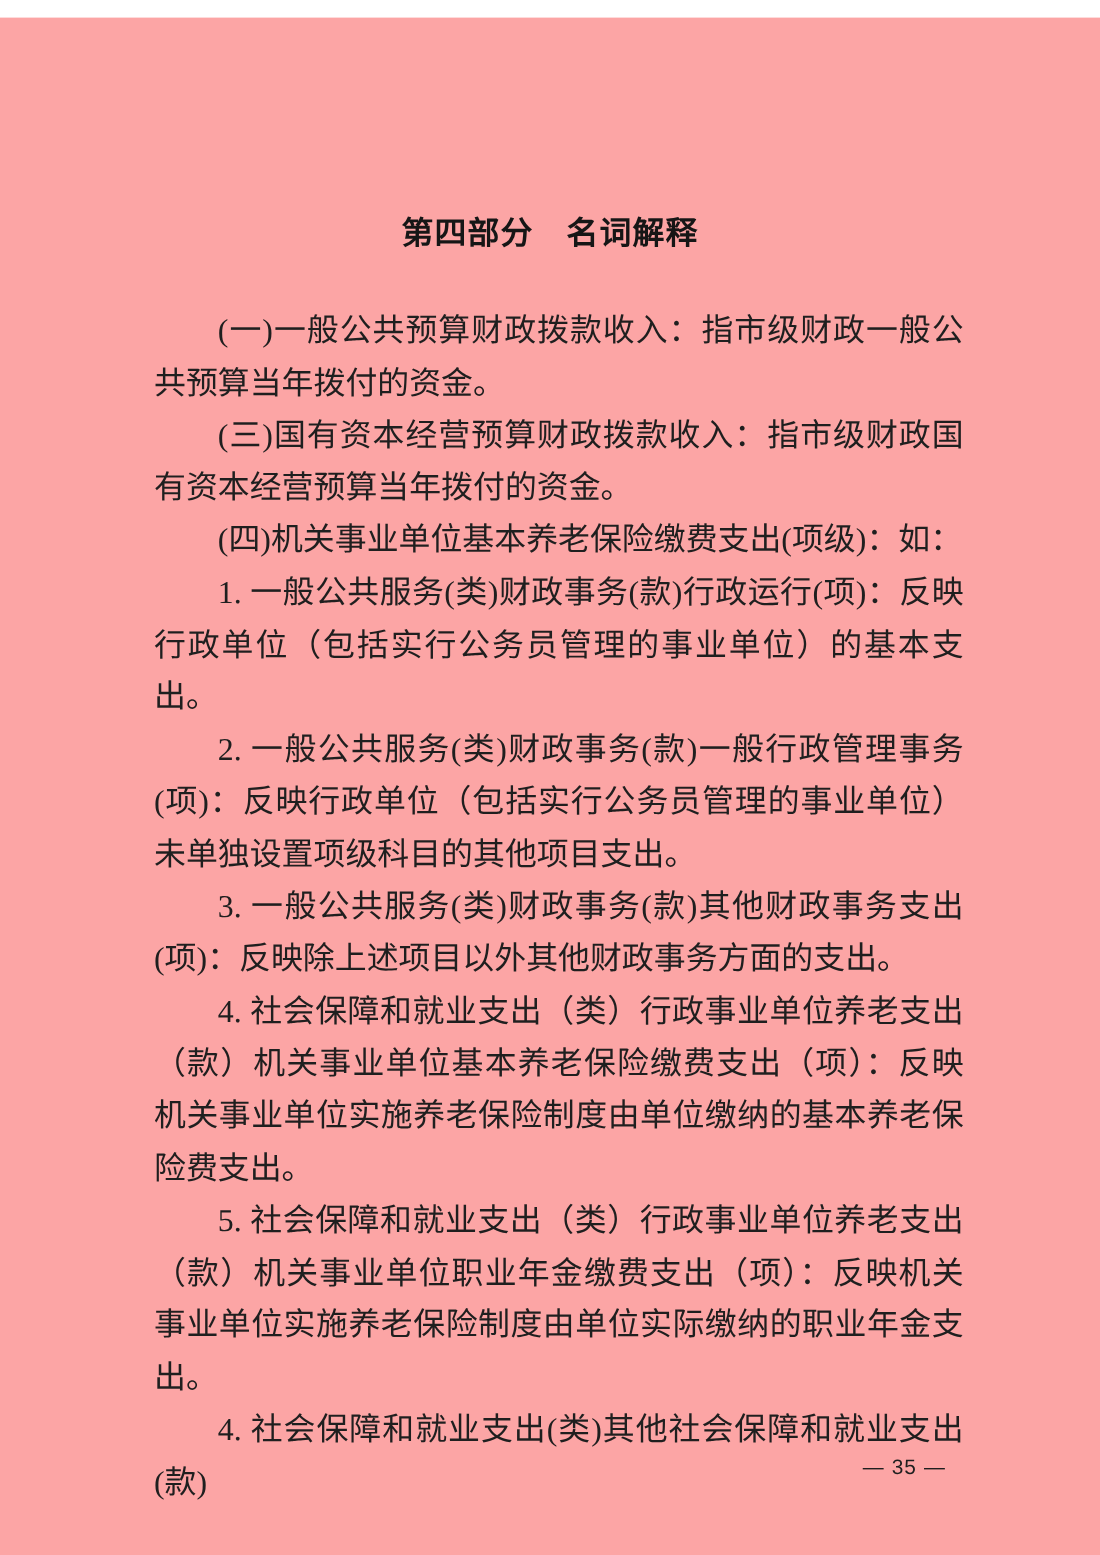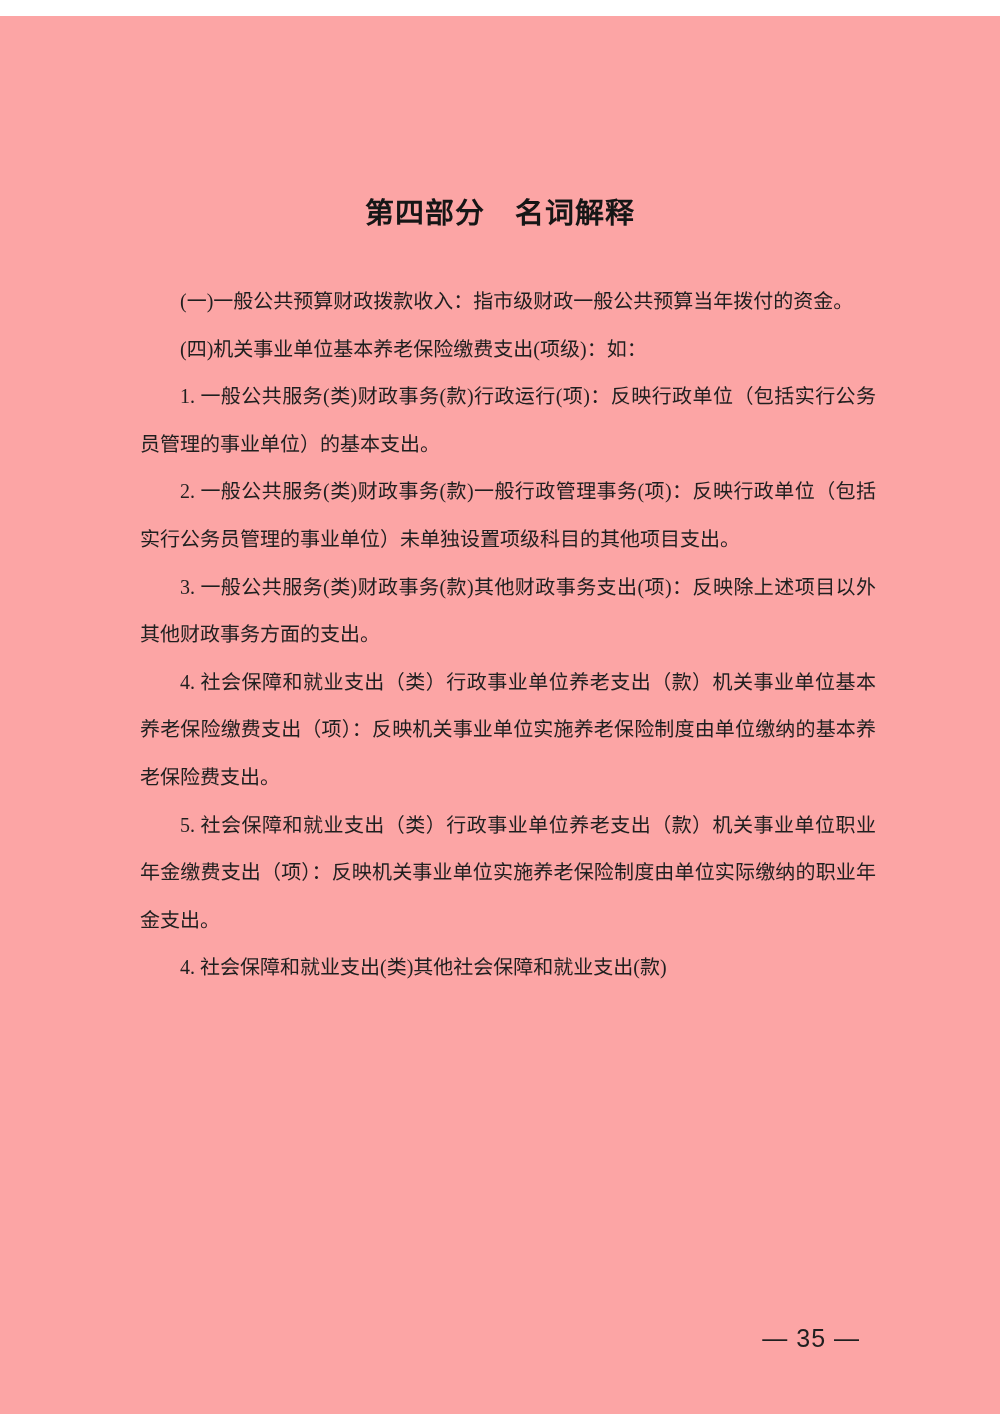--- a/index.html
+++ b/index.html
@@ -25,49 +25,50 @@
     line-height: 32px;
     letter-spacing: 1px;
     color: #161616;
   }
   .doc-body {
     position: absolute;
     top: 262px;
     left: 140px;
     width: 736px;
     font-family: "Liberation Serif", serif;
-    font-size: 20px;
+    font-size: 29px;
     line-height: 47.6px;
     text-align: justify;
     text-justify: inter-character;
     color: #1f1f1f;
   }
   .doc-body p {
     text-indent: 2em;
     margin: 0;
   }
   .page-number {
     position: absolute;
     top: 1308px;
     right: 140px;
     font-family: "Liberation Sans", sans-serif;
-    font-size: 25px;
+    font-size: 19px;
     letter-spacing: 1px;
     color: #1f1f1f;
   }
 </style>
 </head>
 <body>
 
 <div class="page">
 
   <h1 class="doc-title">第四部分　名词解释</h1>
 
   <div class="doc-body">
     <p>(一)一般公共预算财政拨款收入：指市级财政一般公共预算当年拨付的资金。</p>
+    <p>(三)国有资本经营预算财政拨款收入：指市级财政国有资本经营预算当年拨付的资金。</p>
     <p>(四)机关事业单位基本养老保险缴费支出(项级)：如：</p>
     <p>1. 一般公共服务(类)财政事务(款)行政运行(项)：反映行政单位（包括实行公务员管理的事业单位）的基本支出。</p>
     <p>2. 一般公共服务(类)财政事务(款)一般行政管理事务(项)：反映行政单位（包括实行公务员管理的事业单位）未单独设置项级科目的其他项目支出。</p>
     <p>3. 一般公共服务(类)财政事务(款)其他财政事务支出(项)：反映除上述项目以外其他财政事务方面的支出。</p>
     <p>4. 社会保障和就业支出（类）行政事业单位养老支出（款）机关事业单位基本养老保险缴费支出（项）：反映机关事业单位实施养老保险制度由单位缴纳的基本养老保险费支出。</p>
     <p>5. 社会保障和就业支出（类）行政事业单位养老支出（款）机关事业单位职业年金缴费支出（项）：反映机关事业单位实施养老保险制度由单位实际缴纳的职业年金支出。</p>
     <p>4. 社会保障和就业支出(类)其他社会保障和就业支出(款)</p>
   </div>
 
   <div class="page-number">— 35 —</div>

